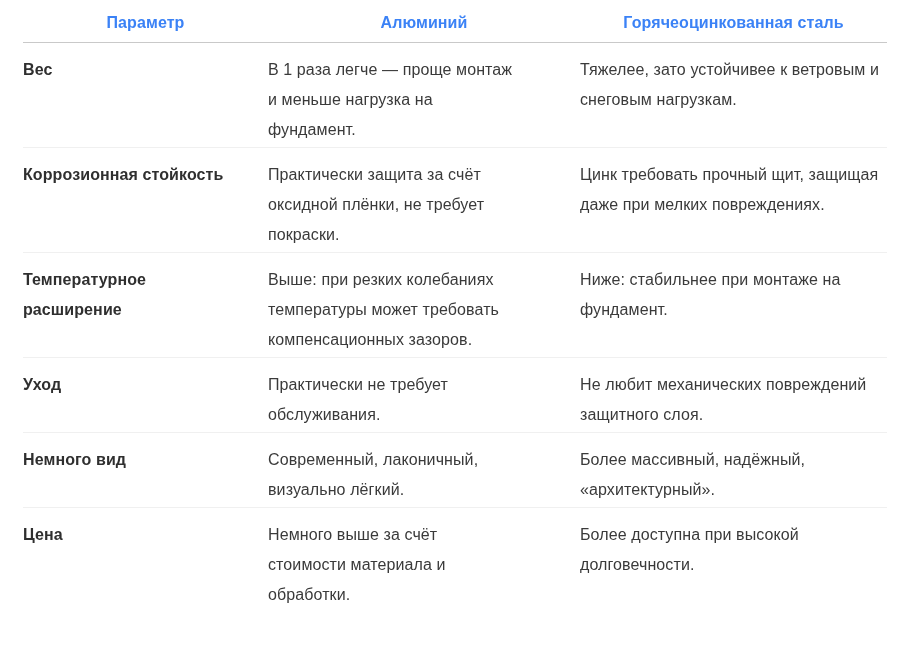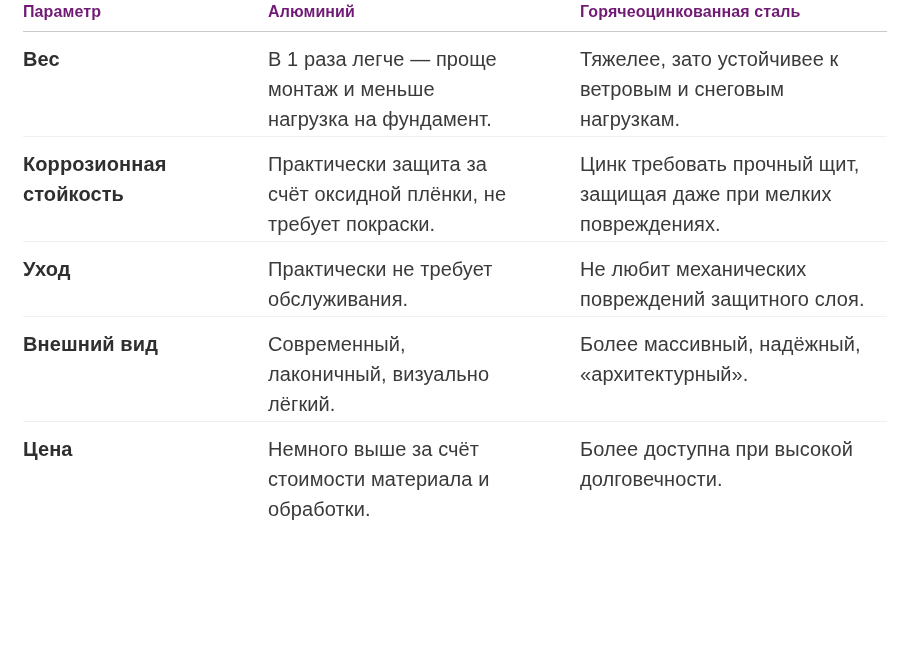--- a/index.html
+++ b/index.html
@@ -14,35 +14,35 @@
   .table-wrap {
     margin-left: 23px;
     width: 864px;
   }
   table.compare {
     border-collapse: collapse;
     width: 864px;
     table-layout: fixed;
   }
   th {
-    text-align: left;
+    text-align: center;
     vertical-align: top;
     font-size: 16px;
     font-weight: 600;
-    color: #701a75;
-    padding: 3px 0 10px 0;
+    color: #3b82f6;
+    padding: 14px 0 10px 0;
     border-bottom: 1px solid #c9c9c9;
     letter-spacing: 0.1px;
   }
   col.c1 { width: 245px; }
   col.c2 { width: 312px; }
   col.c3 { width: 307px; }
   td {
     vertical-align: top;
-    font-size: 20px;
+    font-size: 16px;
     line-height: 30px;
     color: #3a3a3a;
     padding: 12px 0 2px 0;
     border-bottom: 1px solid #f0f0f0;
     letter-spacing: 0.1px;
   }
   tr:last-child td { border-bottom: none; }
   td.param {
     font-weight: 600;
     color: #2f2f2f;
@@ -73,26 +73,31 @@
         <td class="param">Вес</td>
         <td class="aluminum">В 1 раза легче — проще монтаж и меньше нагрузка на фундамент.</td>
         <td class="steel">Тяжелее, зато устойчивее к ветровым и снеговым нагрузкам.</td>
       </tr>
       <tr>
         <td class="param">Коррозионная стойкость</td>
         <td class="aluminum">Практически защита за счёт оксидной плёнки, не требует покраски.</td>
         <td class="steel">Цинк требовать прочный щит, защищая даже при мелких повреждениях.</td>
       </tr>
       <tr>
+        <td class="param">Температурное расширение</td>
+        <td class="aluminum">Выше: при резких колебаниях температуры может требовать компенсационных зазоров.</td>
+        <td class="steel">Ниже: стабильнее при монтаже на фундамент.</td>
+      </tr>
+      <tr>
         <td class="param">Уход</td>
         <td class="aluminum">Практически не требует обслуживания.</td>
         <td class="steel">Не любит механических повреждений защитного слоя.</td>
       </tr>
       <tr>
-        <td class="param">Внешний вид</td>
+        <td class="param">Немного вид</td>
         <td class="aluminum">Современный, лаконичный, визуально лёгкий.</td>
         <td class="steel">Более массивный, надёжный, «архитектурный».</td>
       </tr>
       <tr>
         <td class="param">Цена</td>
         <td class="aluminum">Немного выше за счёт стоимости материала и обработки.</td>
         <td class="steel">Более доступна при высокой долговечности.</td>
       </tr>
     </tbody>
   </table>

